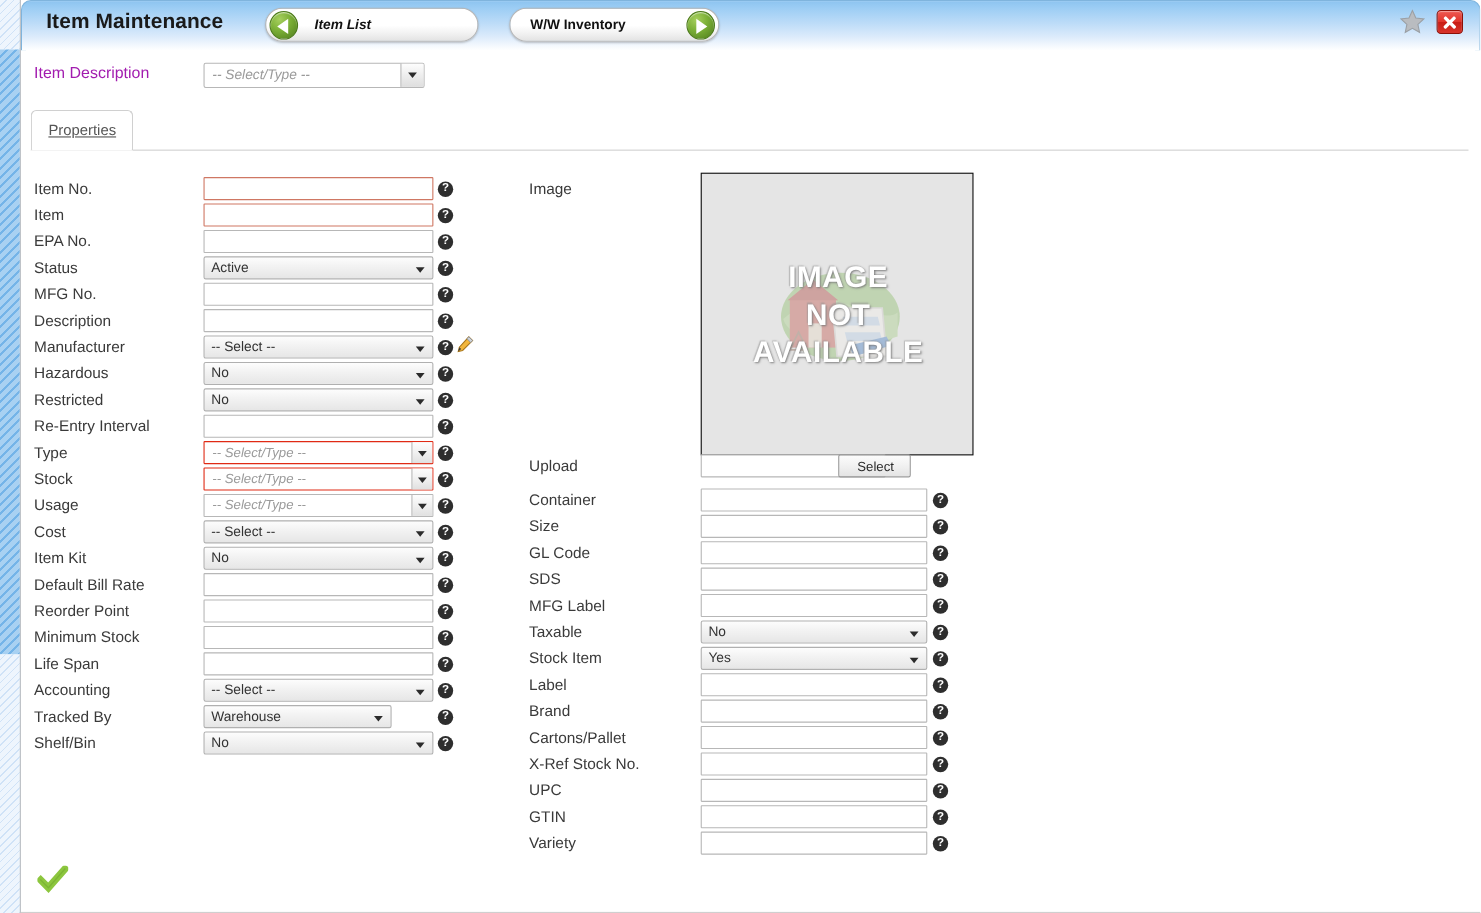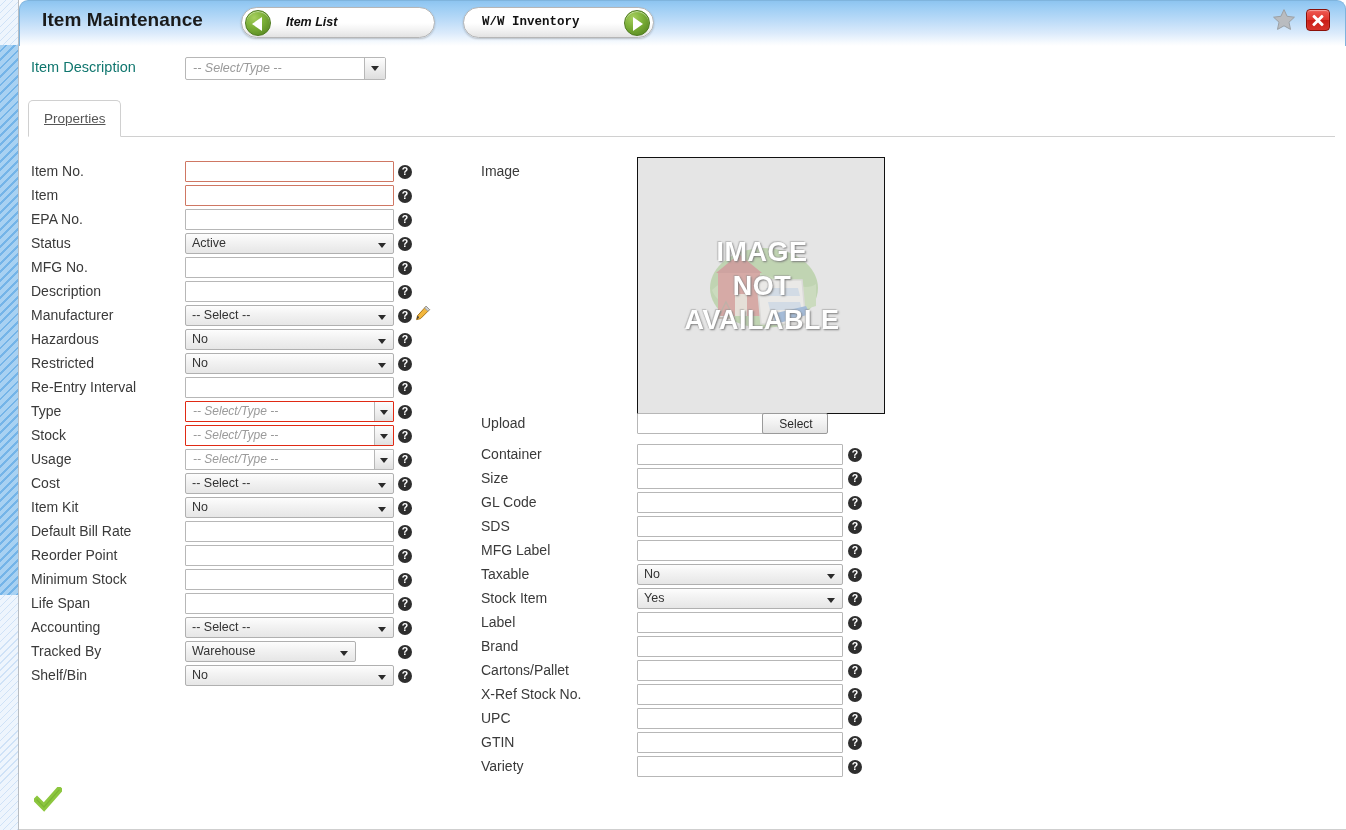--- a/index.html
+++ b/index.html
@@ -75,21 +75,21 @@
     position: absolute;
     top: 7px;
     height: 31px;
     border-radius: 17px;
     background: linear-gradient(to bottom, #ffffff 0%, #ffffff 52%, #f0f0f0 80%, #e3e3e3 100%);
     border: 1px solid #b6b6b6;
     box-shadow: 0 1px 2px rgba(0,0,0,.22);
     cursor: pointer;
   }
   #btn-item-list { left: 241px; width: 194px; }
-  #btn-ww-inv    { left: 463px; width: 191px; font-family: Liberation Mono, monospace; }
+  #btn-ww-inv    { left: 463px; width: 191px; }
   .navbtn .label {
     position: absolute;
     top: 7px;
     font-size: 12.5px;
     font-weight: bold;
     color: #111;
     white-space: nowrap;
   }
   #btn-item-list .label { left: 44px; font-style: italic; }
   #btn-ww-inv .label    { left: 18px; }
@@ -141,21 +141,21 @@
     border-radius: 1px;
   }
   .close-btn .x1 { transform: rotate(45deg); }
   .close-btn .x2 { transform: rotate(-45deg); }
 
   
   .desc-label {
     position: absolute;
     left: 31px; top: 59px;
     font-size: 14.5px;
-    color: #0f766e;
+    color: #a21caf;
   }
 
   
   .combo {
     position: absolute;
     height: 21px;
     background: #ffffff;
     border: 1px solid #b7b7b7;
     border-radius: 2px;
   }

